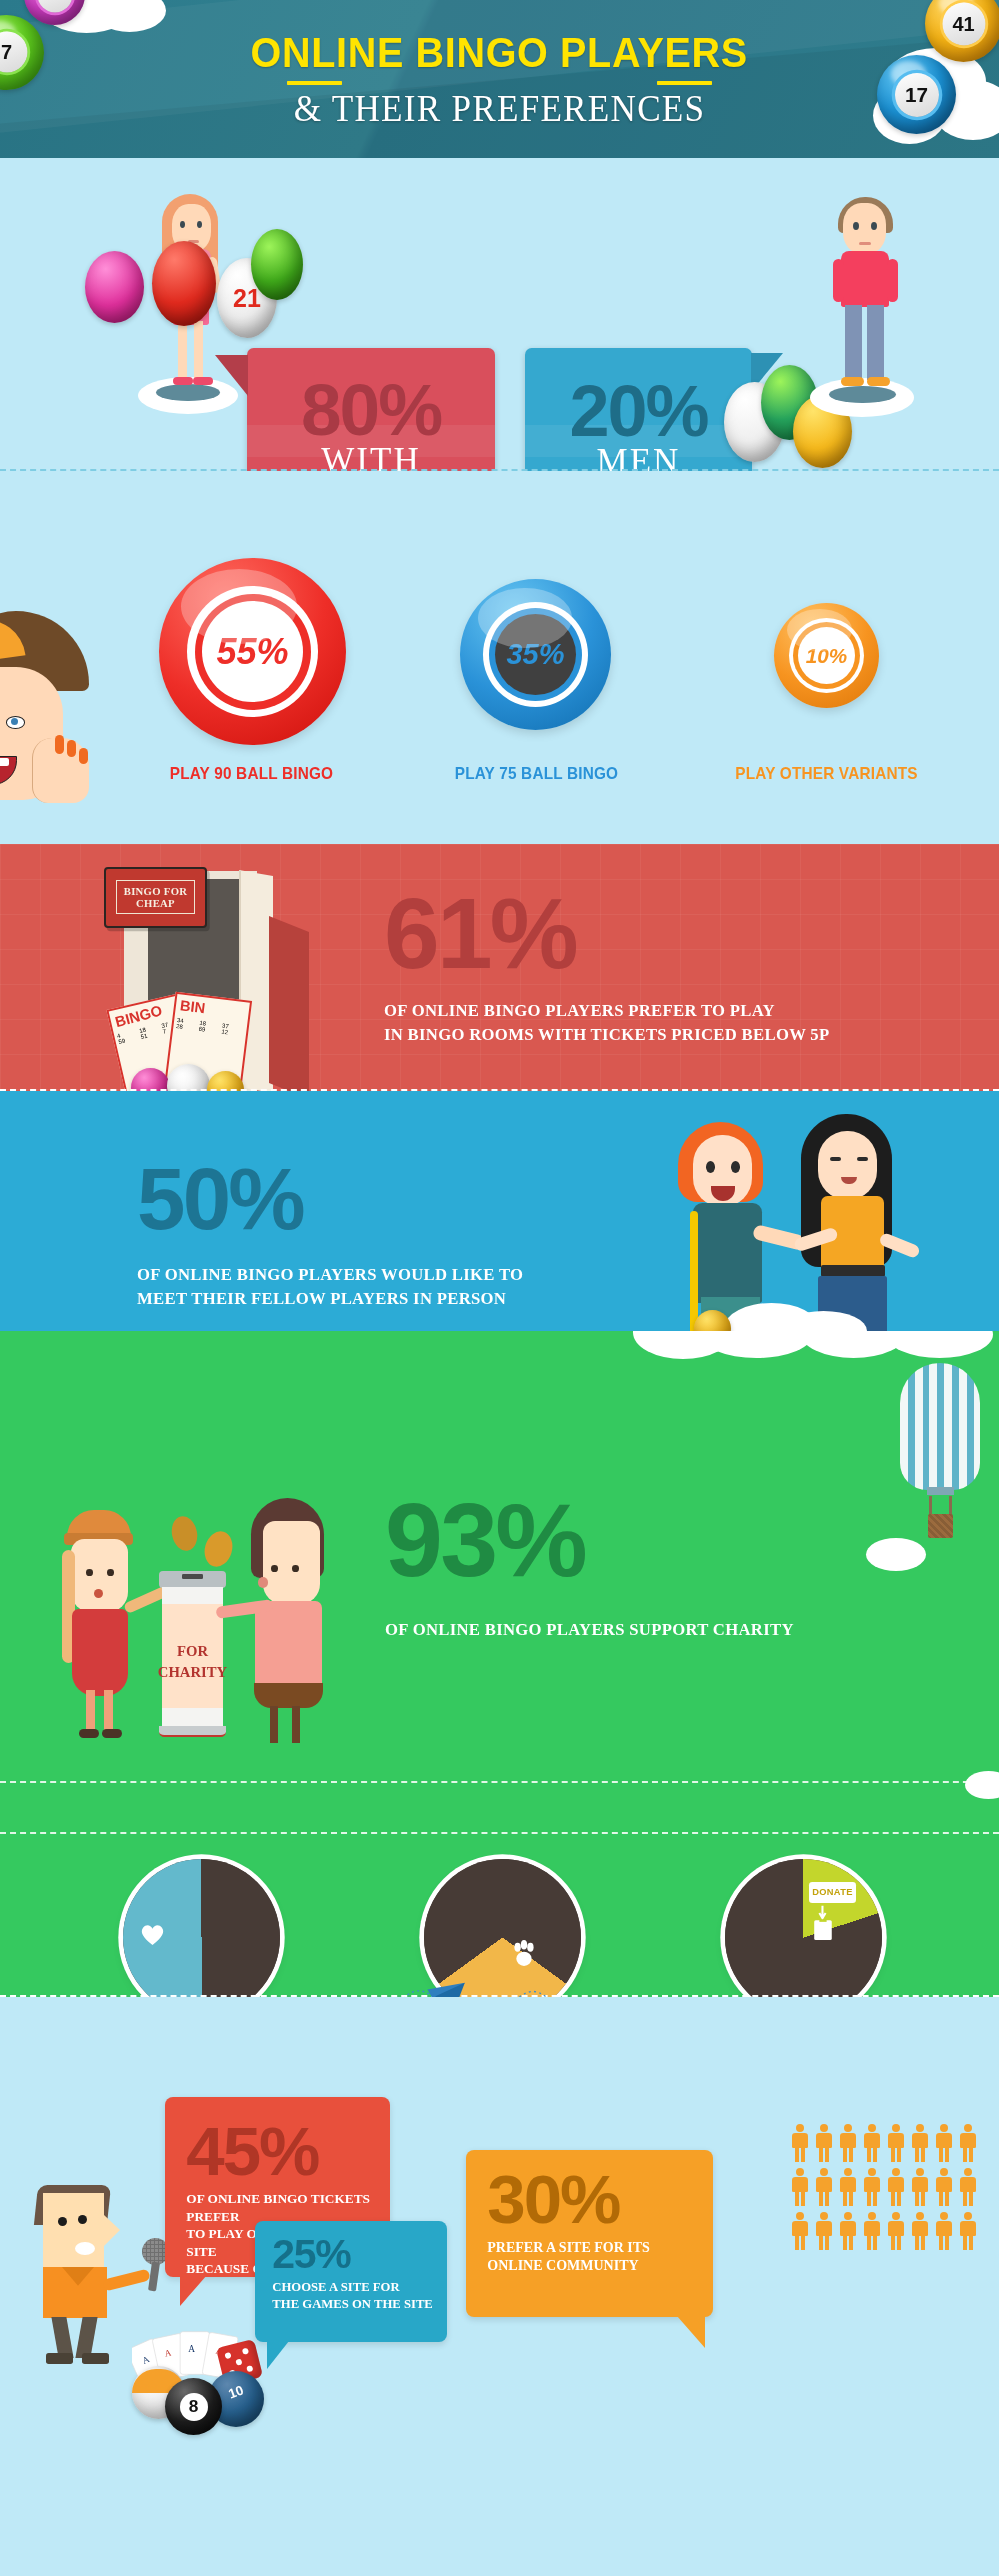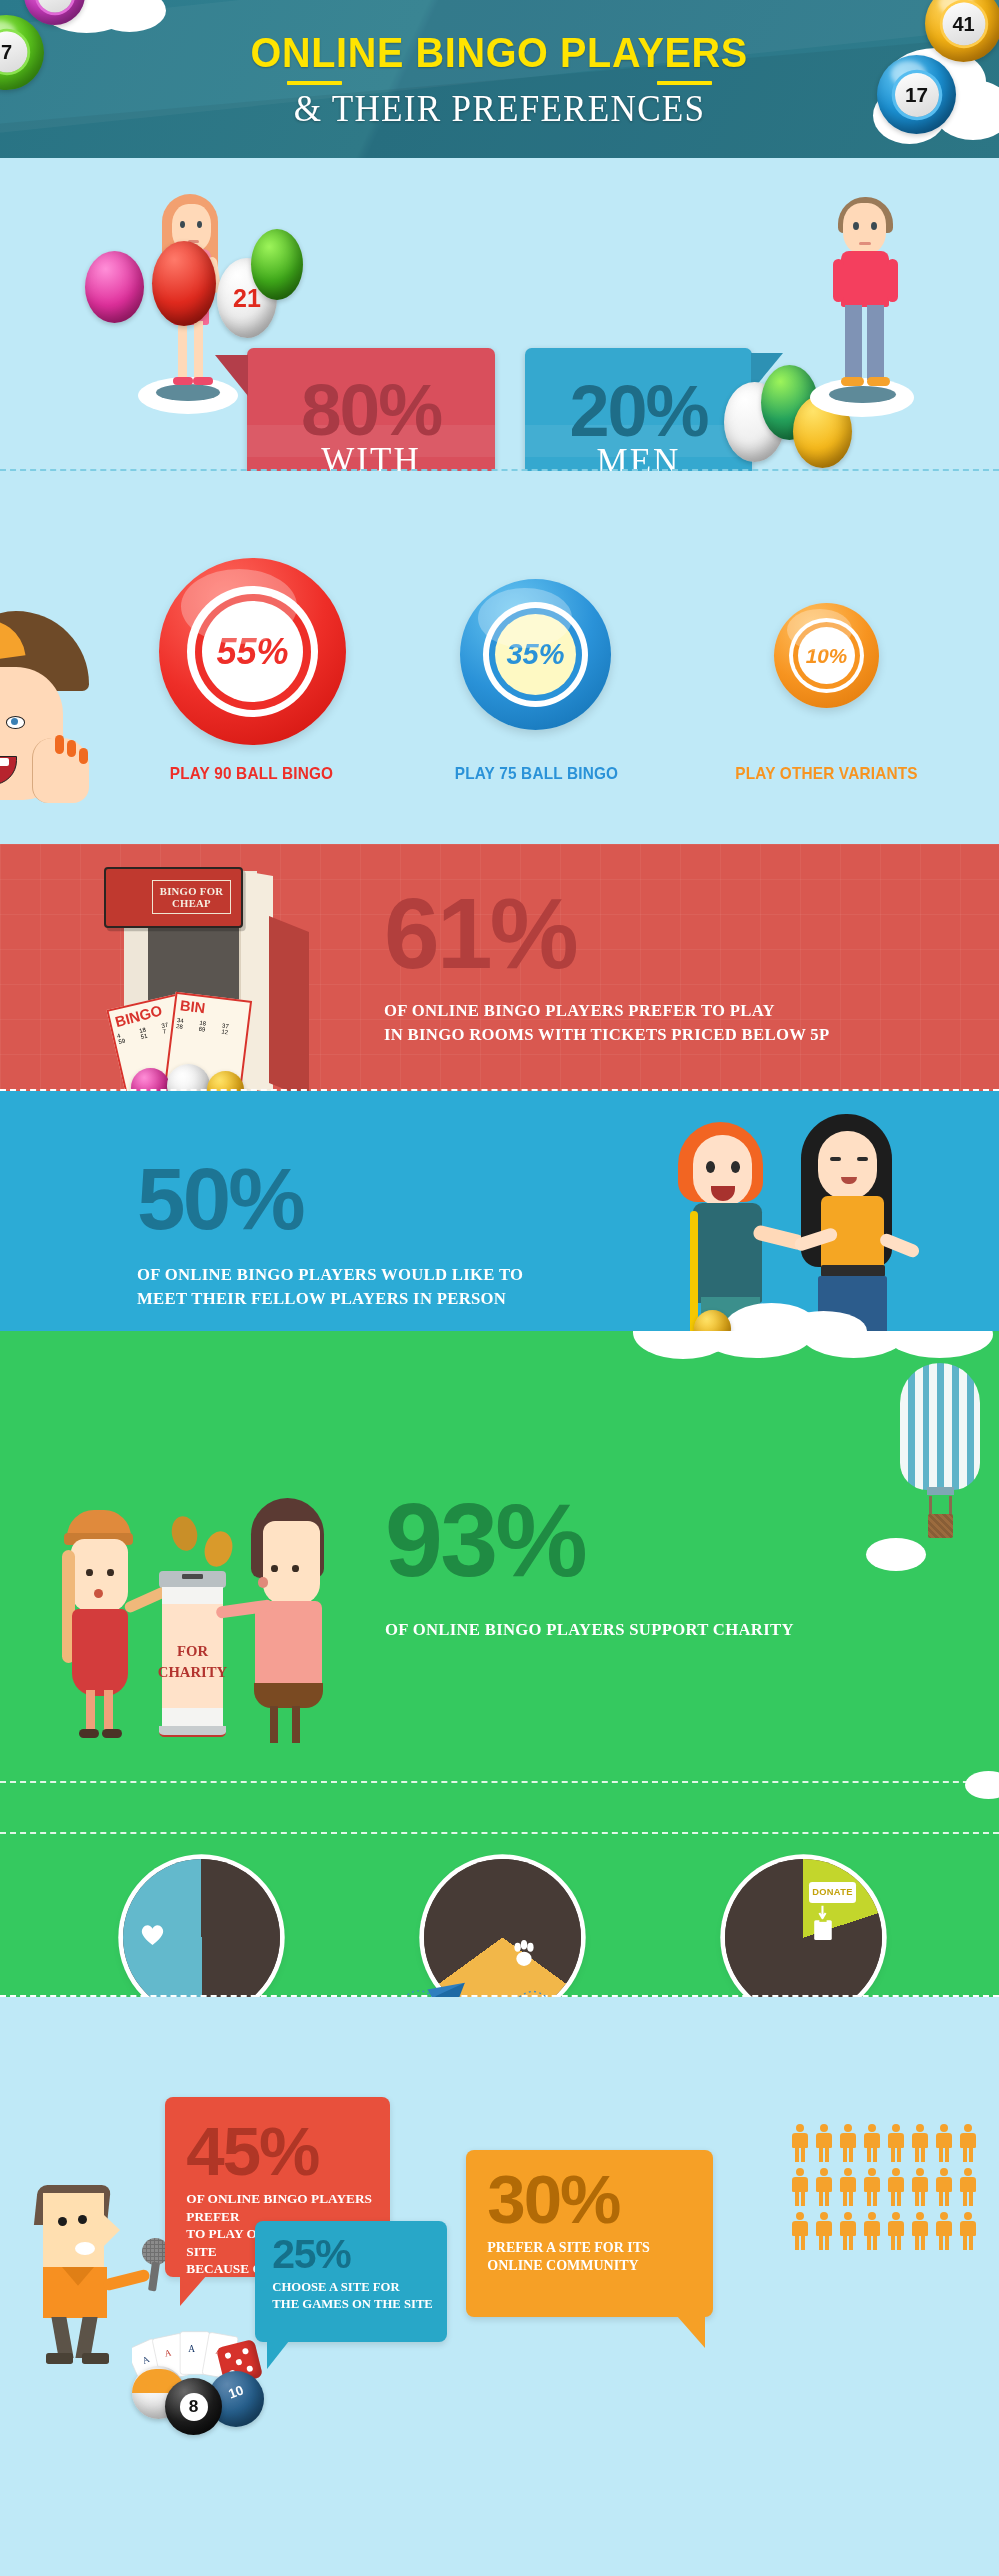--- a/index.html
+++ b/index.html
@@ -262,21 +262,21 @@
           </div>
         </div>
       </div>
     </div>
     <div class="vlabel" style="left:105px;top:293px;width:293px;color:#ee2e28;">PLAY 90 BALL BINGO</div>
 
     <div class="vcircle" style="left:460px;top:108px;width:151px;height:151px;background:radial-gradient(circle at 36% 22%,#67c6f2,#2a92d8 52%,#0f6cae);">
       <div class="vgloss"></div>
       <div class="ring" style="width:105px;height:105px;">
         <div class="inner" style="width:93px;height:93px;background:#2a92d8;">
-          <div style="width:81px;height:81px;border-radius:50%;background:#fef9c3;display:flex;align-items:center;justify-content:center;">
+          <div style="width:81px;height:81px;border-radius:50%;background:#404040;display:flex;align-items:center;justify-content:center;">
             <span style="font:italic bold 29px 'Liberation Sans',sans-serif;color:#2a92d8;">35%</span>
           </div>
         </div>
       </div>
     </div>
     <div class="vlabel" style="left:390px;top:293px;width:293px;color:#2a92d8;">PLAY 75 BALL BINGO</div>
 
     <div class="vcircle" style="left:774px;top:132px;width:105px;height:105px;background:radial-gradient(circle at 36% 22%,#ffc163,#f79420 52%,#dd7608);">
       <div class="vgloss"></div>
       <div class="ring" style="width:75px;height:75px;">
@@ -291,21 +291,21 @@
   </div>
 
   <div class="sec s61">
     <div class="brickgrid"></div>
 
     <div style="position:absolute;left:124px;top:27px;width:133px;height:220px;background:#eee6d8;box-shadow:4px 4px 0 rgba(0,0,0,.12);"></div>
     <div style="position:absolute;left:148px;top:35px;width:91px;height:212px;background:#5a5550;"></div>
     <div style="position:absolute;left:239px;top:29px;width:32px;height:217px;background:#f4ecdd;border-left:2.7px solid #ddd2bf;transform:skewY(10deg);"></div>
     <div style="position:absolute;left:269px;top:80px;width:40px;height:167px;background:#b7423c;transform:skewY(22deg);"></div>
 
-    <div style="position:absolute;left:104px;top:22.7px;width:99px;height:57px;background:#c0392f;border:2.7px solid #2b2522;border-radius:4px;box-shadow:2.7px 3.3px 0 rgba(0,0,0,.2);display:flex;flex-direction:column;align-items:center;justify-content:center;padding-left:36px;">
+    <div style="position:absolute;left:104px;top:22.7px;width:99px;height:57px;background:#c0392f;border:2.7px solid #2b2522;border-radius:4px;box-shadow:2.7px 3.3px 0 rgba(0,0,0,.2);display:flex;flex-direction:column;align-items:center;justify-content:center;">
       <div style="border:1.3px solid #f0e6d2;padding:4px 6.7px;text-align:center;">
         <div style="color:#f6efe2;font:bold 10.7px 'Liberation Serif',serif;letter-spacing:0.3px;">BINGO FOR</div>
         <div style="color:#f6efe2;font:bold 10.7px 'Liberation Serif',serif;letter-spacing:0.3px;">CHEAP</div>
       </div>
     </div>
 
     <div style="position:absolute;left:117px;top:156px;width:73px;height:100px;background:#fdf6e8;border:2px solid #d8332c;transform:rotate(-13deg);">
       <div style="color:#d8332c;font:bold 14.7px 'Liberation Sans',sans-serif;transform:rotate(-2deg);padding:2.7px 4px;">BINGO</div>
       <div style="display:grid;grid-template-columns:repeat(3,1fr);gap:0.7px;padding:1.3px 2.7px;">
         <span style="font:6px 'Liberation Sans',sans-serif;">4</span>
@@ -534,21 +534,21 @@
     <div class="ball" style="left:208px;top:374px;width:56px;height:56px;background:radial-gradient(circle at 34% 24%,#5d87ae,#27618f 50%,#123d5e);">
       <div style="position:absolute;left:50%;top:38%;transform:translate(-50%,-50%) rotate(-20deg);font:bold 13.3px 'Liberation Sans',sans-serif;color:#fff;">10</div>
     </div>
     <div class="ball" style="left:165px;top:381px;width:57px;height:57px;background:radial-gradient(circle at 34% 24%,#6a6a6a,#1e1e1e 52%,#000);">
       <div style="position:absolute;left:50%;top:50%;transform:translate(-50%,-50%);width:28px;height:28px;border-radius:50%;background:#fff;display:flex;align-items:center;justify-content:center;font:bold 17.3px 'Liberation Sans',sans-serif;color:#111;">8</div>
     </div>
 
     <div class="cbub" style="left:165px;top:100px;width:225px;height:180px;background:#e8503c;">
       <div class="num" style="font-size:69px;color:#b03626;padding:20px 0 0 21.3px;letter-spacing:-2px;">45%</div>
       <div class="txt" style="font-size:13.3px;padding:4px 0 0 21.3px;">
-        <div>OF ONLINE BINGO PLAYERS PREFER</div>
+        <div>OF ONLINE BINGO TICKETS PREFER</div>
         <div>TO PLAY ON A PARTICULAR SITE</div>
         <div>BECAUSE OF THE CHAT HOSTS</div>
       </div>
       <div class="tail" style="left:14.7px;bottom:-29px;border-left:27px solid #e8503c;border-bottom:31px solid transparent;"></div>
     </div>
 
     <div class="cbub" style="left:466px;top:153px;width:247px;height:167px;background:#f6a026;">
       <div class="num" style="font-size:69px;color:#b26a06;padding:14.7px 0 0 21.3px;letter-spacing:-2px;">30%</div>
       <div class="txt" style="font-size:14px;padding:5.3px 0 0 21.3px;">
         <div>PREFER A SITE FOR ITS</div>

